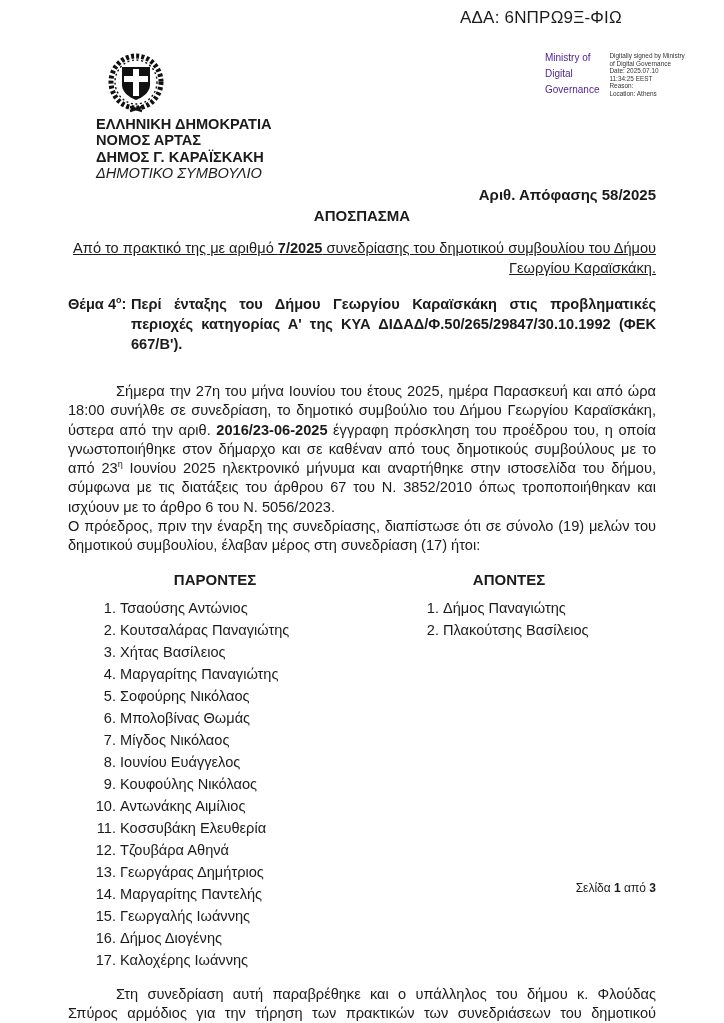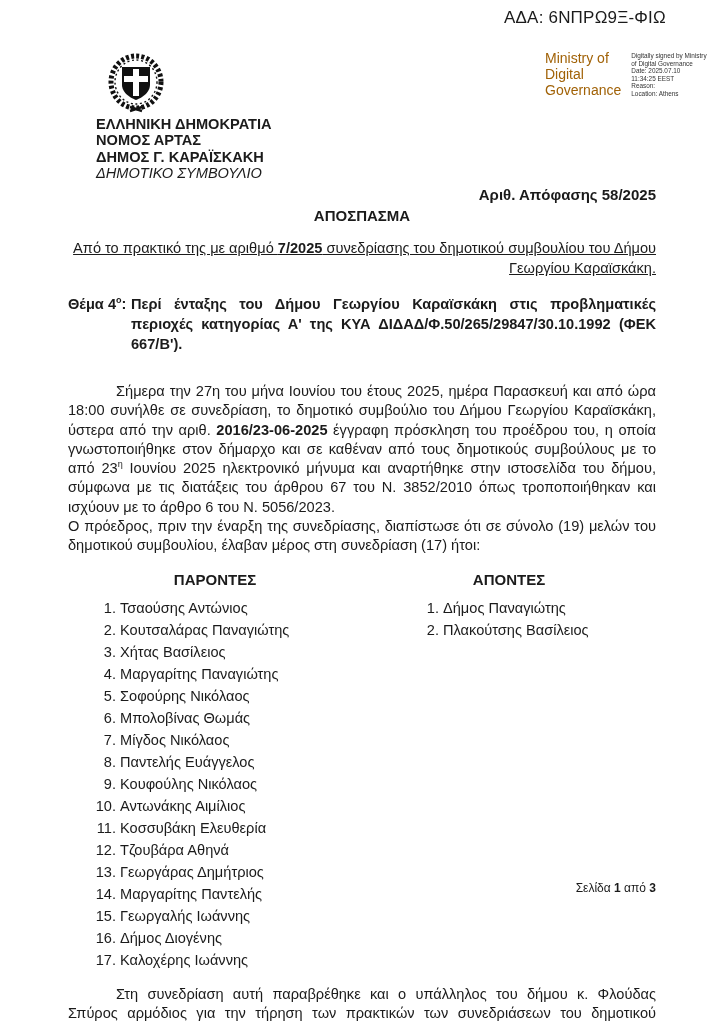--- a/index.html
+++ b/index.html
@@ -10,25 +10,25 @@
     margin:0 auto;
     background:#ffffff;
     color:#1b1b1b;
     font-family:"Liberation Sans", sans-serif;
     overflow:hidden;
   }
   sup { font-size:62%; line-height:0; vertical-align:super; }
   b { font-weight:700; }
 
   
-  .ada { position:absolute; left:504px; top:8px; font-size:17px; letter-spacing:0.2px; }
+  .ada { position:absolute; left:460px; top:8px; font-size:17px; letter-spacing:0.2px; }
 
   
   .sig-block { position:absolute; left:545px; top:50px; display:flex; gap:10px; }
-  .ministry { font-size:14px; line-height:16px; color:#a16207; white-space:nowrap; }
+  .ministry { font-size:10px; line-height:16px; color:#4c1d95; white-space:nowrap; }
   .sig-details { font-size:6.4px; line-height:7.6px; color:#333; width:100px; padding-top:2px; }
 
   
   .logo { position:absolute; left:106px; top:53px; }
   .org { position:absolute; left:96px; top:116px; font-size:14.6px; line-height:16.3px; }
   .org .b { font-weight:700; }
   .org .i { font-style:italic; }
 
   
   .content { position:absolute; left:68px; top:186px; width:588px; font-size:14.6px; }
@@ -115,21 +115,21 @@
       <div class="att-col">
         <div class="att-header">ΠΑΡΟΝΤΕΣ</div>
         <ol class="present-list">
             <li>Τσαούσης Αντώνιος</li>
             <li>Κουτσαλάρας Παναγιώτης</li>
             <li>Χήτας Βασίλειος</li>
             <li>Μαργαρίτης Παναγιώτης</li>
             <li>Σοφούρης Νικόλαος</li>
             <li>Μπολοβίνας Θωμάς</li>
             <li>Μίγδος Νικόλαος</li>
-            <li>Παντελής Ευάγγελος</li>
+            <li>Ιουνίου Ευάγγελος</li>
             <li>Κουφούλης Νικόλαος</li>
             <li>Αντωνάκης Αιμίλιος</li>
             <li>Κοσσυβάκη Ελευθερία</li>
             <li>Τζουβάρα Αθηνά</li>
             <li>Γεωργάρας Δημήτριος</li>
             <li>Μαργαρίτης Παντελής</li>
             <li>Γεωργαλής Ιωάννης</li>
             <li>Δήμος Διογένης</li>
             <li>Καλοχέρης Ιωάννης</li>
           </ol>

